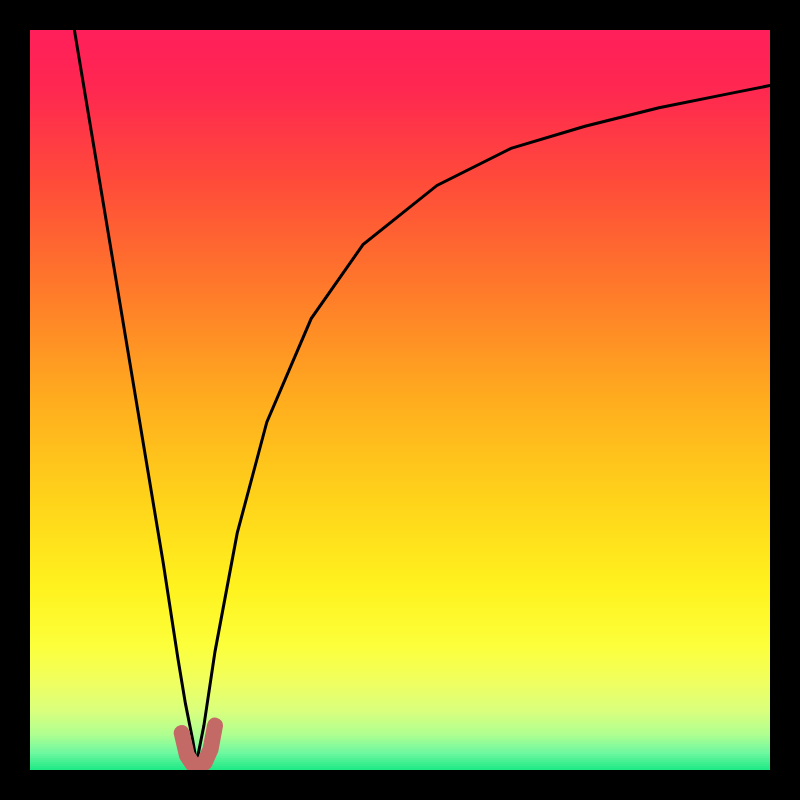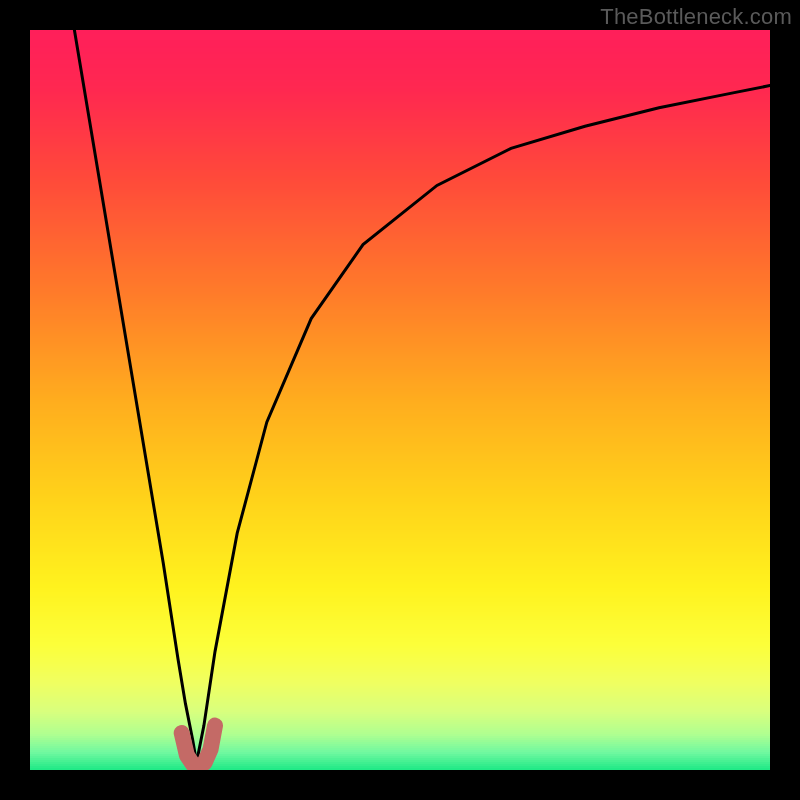--- a/index.html
+++ b/index.html
@@ -430,14 +430,13 @@
         <div class="band" style="top: 736px; height: 2px; background: rgb(43, 235, 138);"></div>
         <div class="band" style="top: 738px; height: 2px; background: rgb(34, 234, 135);"></div>
       </div>
     <svg class="curve-svg" id="curve-svg" viewBox="0 0 740 740" preserveAspectRatio="none">
         <path d="M44.40 0.00 L59.20 88.80 L74.00 177.60 L88.80 266.40 L103.60 355.20 L118.40 444.00 L133.20 532.80 L148.00 629.00 L155.40 673.40 L162.80 710.40 L166.50 732.60" fill="none" stroke="#000000" stroke-width="3" stroke-linecap="round"></path>
         <path d="M166.50 732.60 L173.90 695.60 L185.00 621.60 L207.20 503.20 L236.80 392.20 L281.20 288.60 L333.00 214.60 L407.00 155.40 L481.00 118.40 L555.00 96.20 L629.00 77.70 L703.00 62.90 L740.00 55.50" fill="none" stroke="#000000" stroke-width="3" stroke-linecap="round"></path>
         <path d="M151.70 703.00 L156.88 725.20 L162.80 734.08 L168.72 736.30 L174.64 732.60 L180.56 719.28 L185.00 695.60" fill="none" stroke="#c46a66" stroke-width="16" stroke-linecap="round" stroke-linejoin="round"></path>
       </svg>
   </div>
 
-  <div class="watermark">TheBottleneck.com</div>
 </div>
 
 </body></html>

